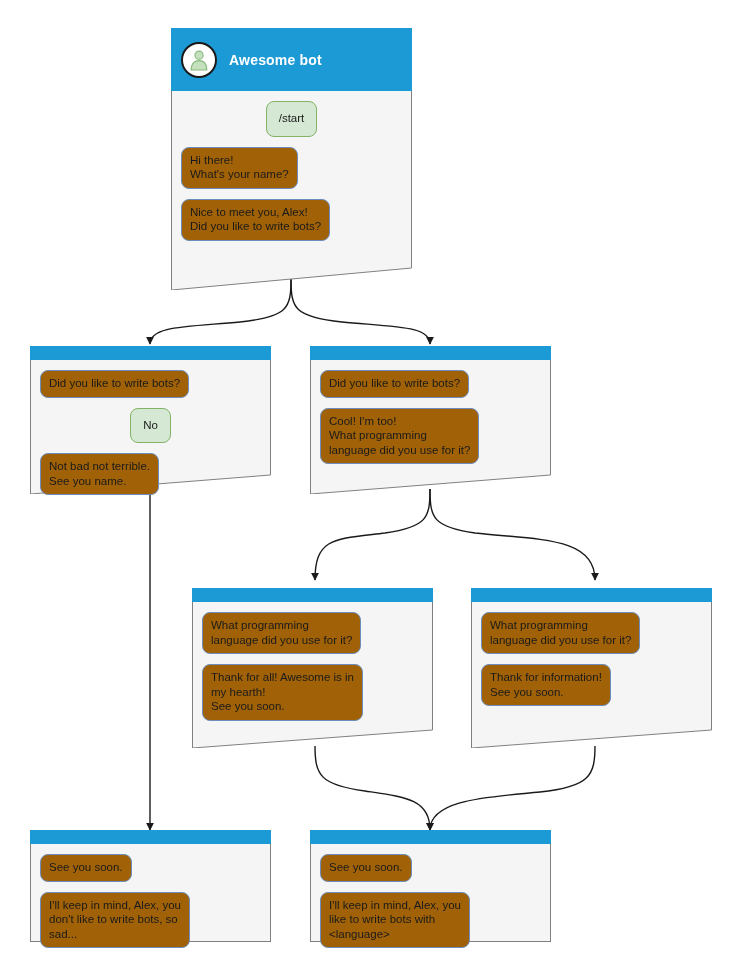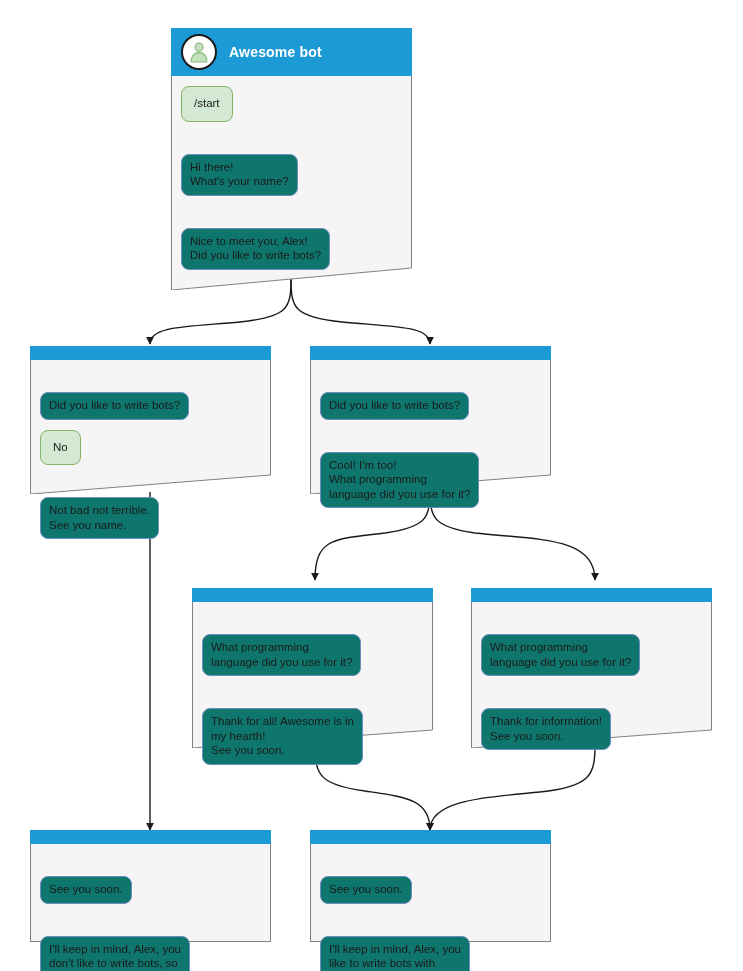--- a/index.html
+++ b/index.html
@@ -49,21 +49,21 @@
     padding: 0;
   }
 
   .titlebar {
     position: relative;
     background: #1c9ad6;
     height: 14px;
     width: 100%;
   }
   .titlebar.big {
-    height: 48px;
+    height: 63px;
     display: flex;
     align-items: center;
     padding-left: 10px;
     gap: 12px;
   }
   .avatar {
     width: 36px; height: 36px;
     border-radius: 50%;
     background: #ffffff;
     border: 2px solid #1a1a1a;
@@ -91,32 +91,31 @@
     max-width: 170px;
     border-radius: 8px;
     padding: 5px 8px 6px 8px;
     font-size: 11.5px;
     line-height: 14.5px;
     color: #1a1a1a;
     white-space: pre-line;
     margin-bottom: 10px;
   }
   .bubble.bot {
-    background: #0f766e;
+    background: #a16207;
     border: 1px solid #6c8ebf;
-    margin-top: 22px;
   }
   .bubble.user {
     background: #d5e8d4;
     border: 1px solid #82b366;
     padding: 9px 12px 10px 12px;
   }
   .row { display: flex; }
   .row.left { justify-content: flex-start; }
-  .row.right { justify-content: flex-start; }
+  .row.right { justify-content: center; }
 </style>
 </head>
 <body>
 
 <div id="canvas">
 
   <svg id="edges" viewBox="0 0 743 971" xmlns="http://www.w3.org/2000/svg">
     <defs>
       <marker id="arw" viewBox="0 0 10 10" refX="9" refY="5" markerWidth="5.5" markerHeight="5.5" orient="auto-start-reverse">
         <path d="M 0 0 L 10 5 L 0 10 z" fill="#1a1a1a"></path>

